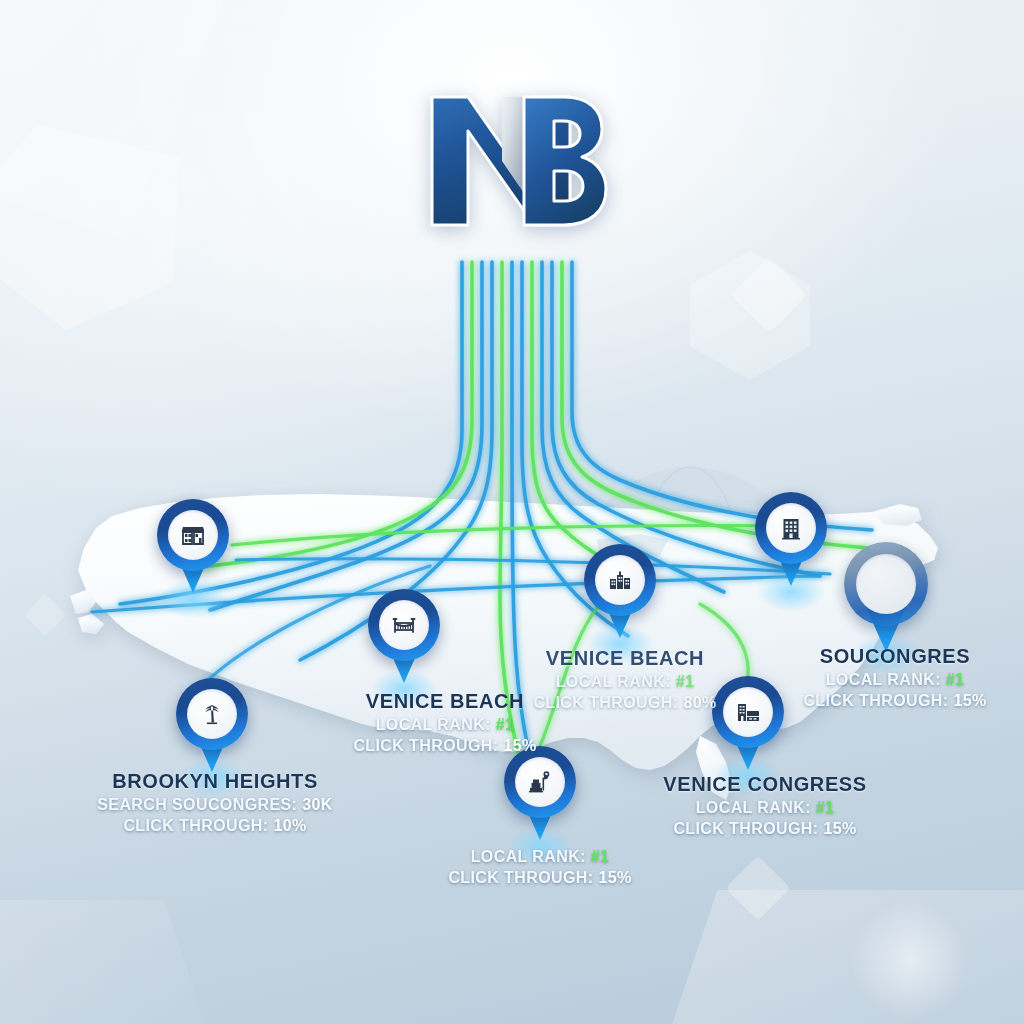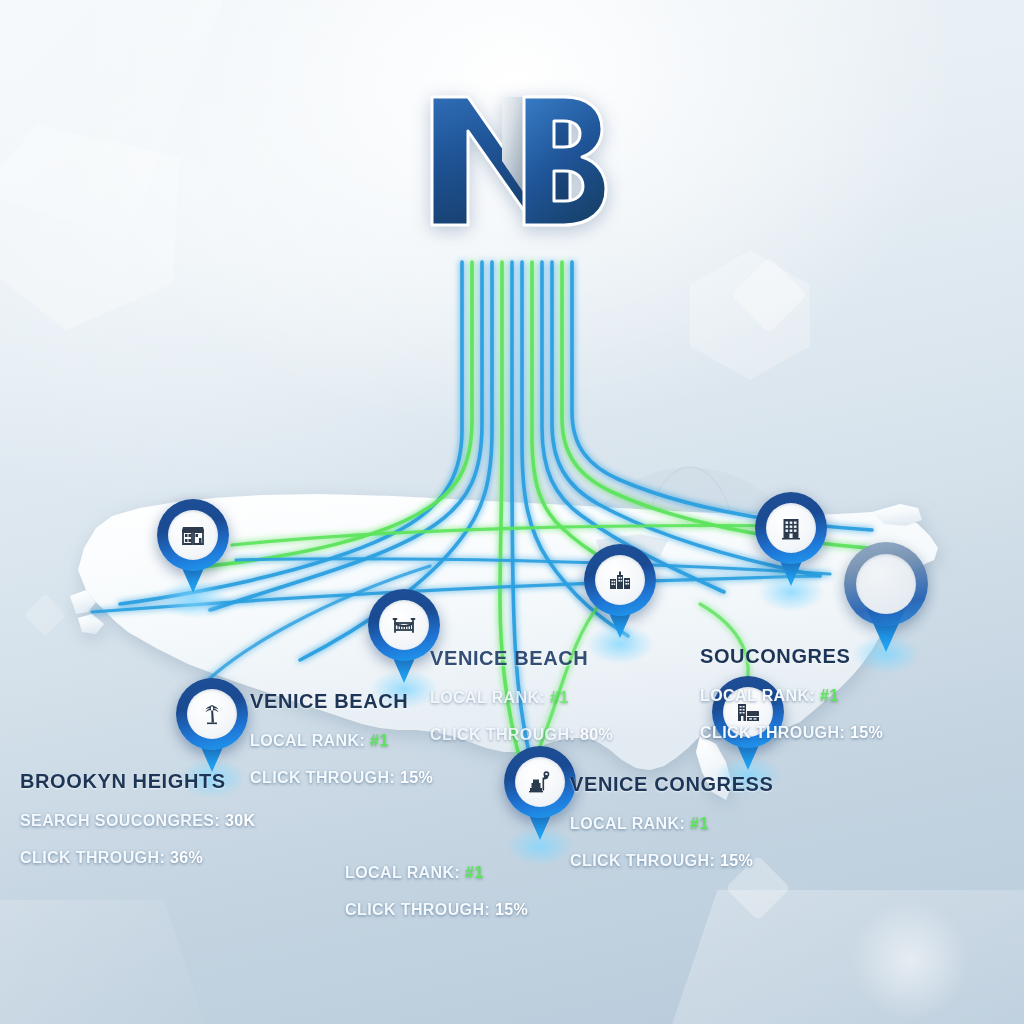--- a/index.html
+++ b/index.html
@@ -99,27 +99,27 @@
     background:radial-gradient(ellipse,rgba(130,215,255,.80),rgba(130,215,255,0) 70%);
     pointer-events:none;
   }
   .pin.faded .pin-shape{
     background:linear-gradient(168deg,#8ea7c2 0%,#6f8cae 30%,#1f5fb4 72%,#2487dc 100%);
     opacity:.92;
   }
   .pin.faded .pin-disc{background:radial-gradient(circle at 38% 32%,#f2f5f8,#dfe7ee);}
 
   
-  .label{position:absolute;white-space:nowrap;pointer-events:none;}
+  .label{position:absolute;text-align:center;white-space:nowrap;pointer-events:none;}
   .label .lbl-title{
     font-size:20px;font-weight:bold;letter-spacing:.6px;color:#1d3557;
     text-shadow:0 1px 2px rgba(255,255,255,.65);
   }
   .label .lbl-line{
-    margin-top:19px;font-size:16px;font-weight:bold;letter-spacing:.4px;
+    margin-top:3px;font-size:16px;font-weight:bold;letter-spacing:.4px;
     color:#f4f9fd;text-shadow:0 1px 3px rgba(40,75,115,.55);
   }
   .label .lbl-val{color:#ffffff;}
   .label .lbl-rank{color:#5de45d;text-shadow:0 1px 3px rgba(30,90,40,.45);}
   .label.dim .lbl-title{color:#24416a;opacity:.92;}
   .label.dim .lbl-line{opacity:.82;}
 </style>
 </head>
 <body>
 
@@ -420,21 +420,21 @@
   </div>
 
   <div class="label" style="left:20px;top:770px;width:390px;">
     <div class="lbl-title">BROOKYN HEIGHTS</div>
     <div class="lbl-line">
       <span>SEARCH SOUCONGRES:</span>
       <span class="lbl-val">30K</span>
     </div>
     <div class="lbl-line">
       <span>CLICK THROUGH:</span>
-      <span class="lbl-val">36%</span>
+      <span class="lbl-val">10%</span>
     </div>
   </div>
 
   <div class="label" style="left:250px;top:690px;width:390px;">
     <div class="lbl-title">VENICE BEACH</div>
     <div class="lbl-line">
       <span>LOCAL RANK:</span>
       <span class="lbl-rank">#1</span>
     </div>
     <div class="lbl-line">

